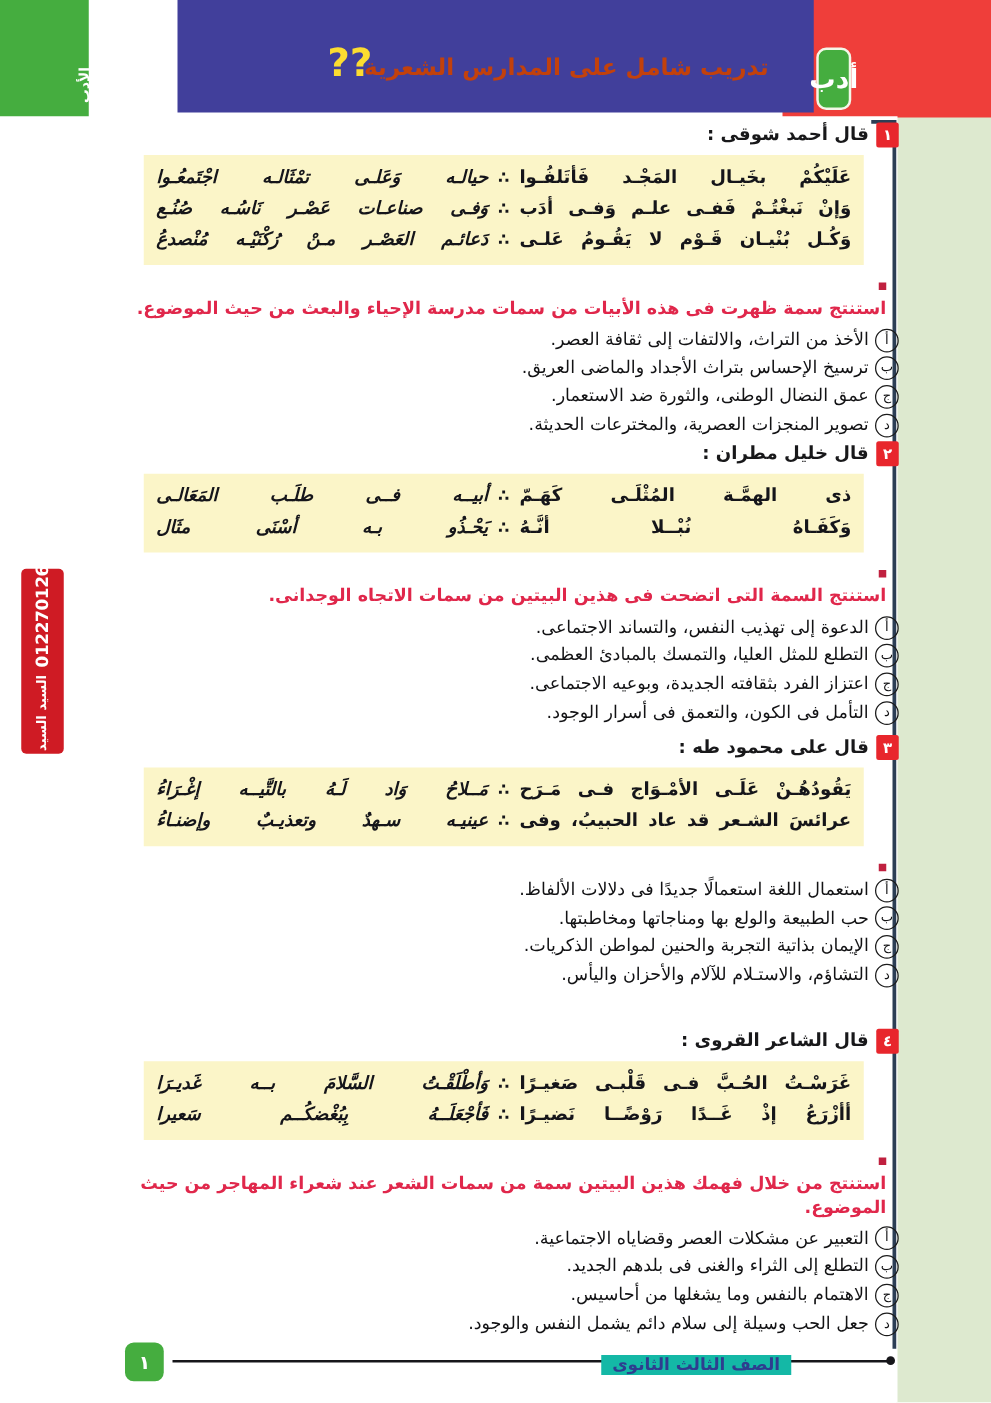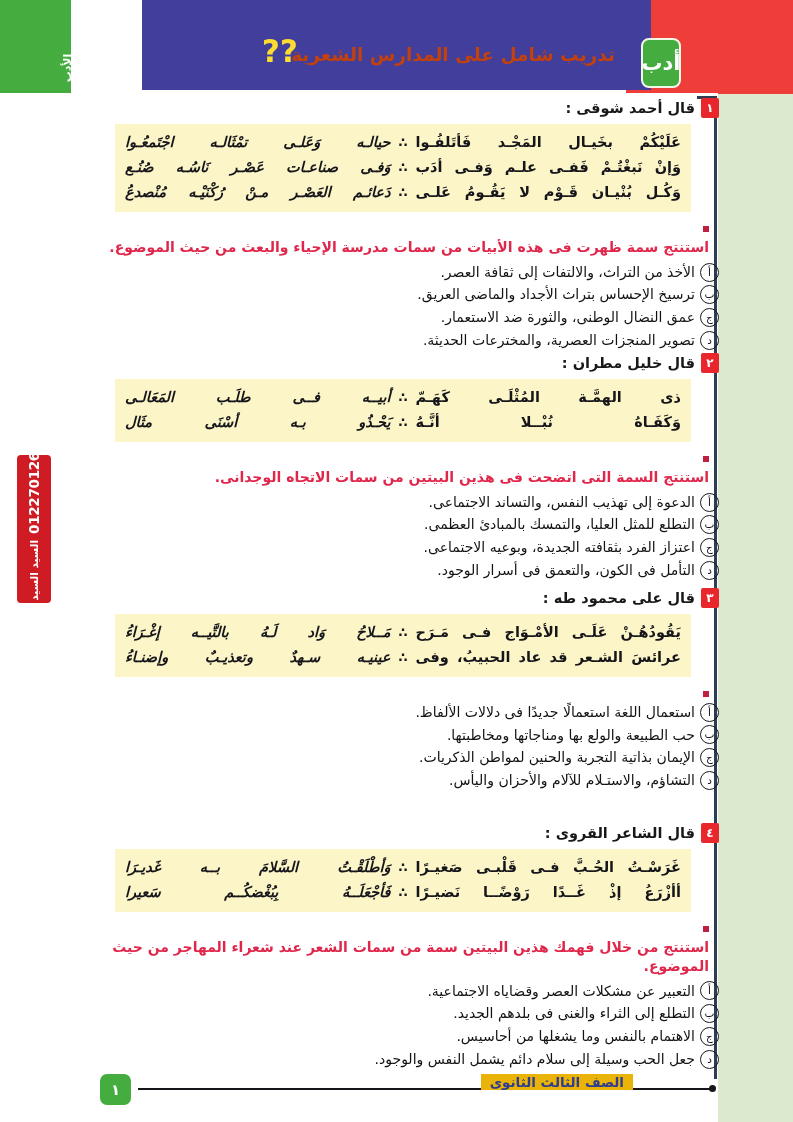--- a/index.html
+++ b/index.html
@@ -76,21 +76,21 @@
     color: #fcdc30;
     font-size: 31px;
     font-weight: bold;
     line-height: 1;
     transform: scaleX(-1);
   }
   .subject-badge {
     position: absolute;
     top: 38px;
     right: 112px;
-    width: 40px;
+    width: 28px;
     height: 50px;
     background: #45ad3f;
     border: 2px solid #f3f7e8;
     border-radius: 8px;
     color: #ffffff;
     font-size: 21px;
     font-weight: bold;
     display: flex;
     align-items: center;
     justify-content: center;
@@ -337,22 +337,22 @@
     left: 709px;
     top: 13px;
     width: 7px;
     height: 7px;
     border-radius: 50%;
     background: #16161a;
   }
   .footer-label {
     position: absolute;
     right: 85px;
-    top: 2px;
-    background: #eab308;
+    top: 12px;
+    background: #14b8a6;
     padding: 0 9px;
     color: #2e3d8f;
     font-size: 13.5px;
     font-weight: bold;
     white-space: nowrap;
   }
 </style>
 </head>
 <body>
 

